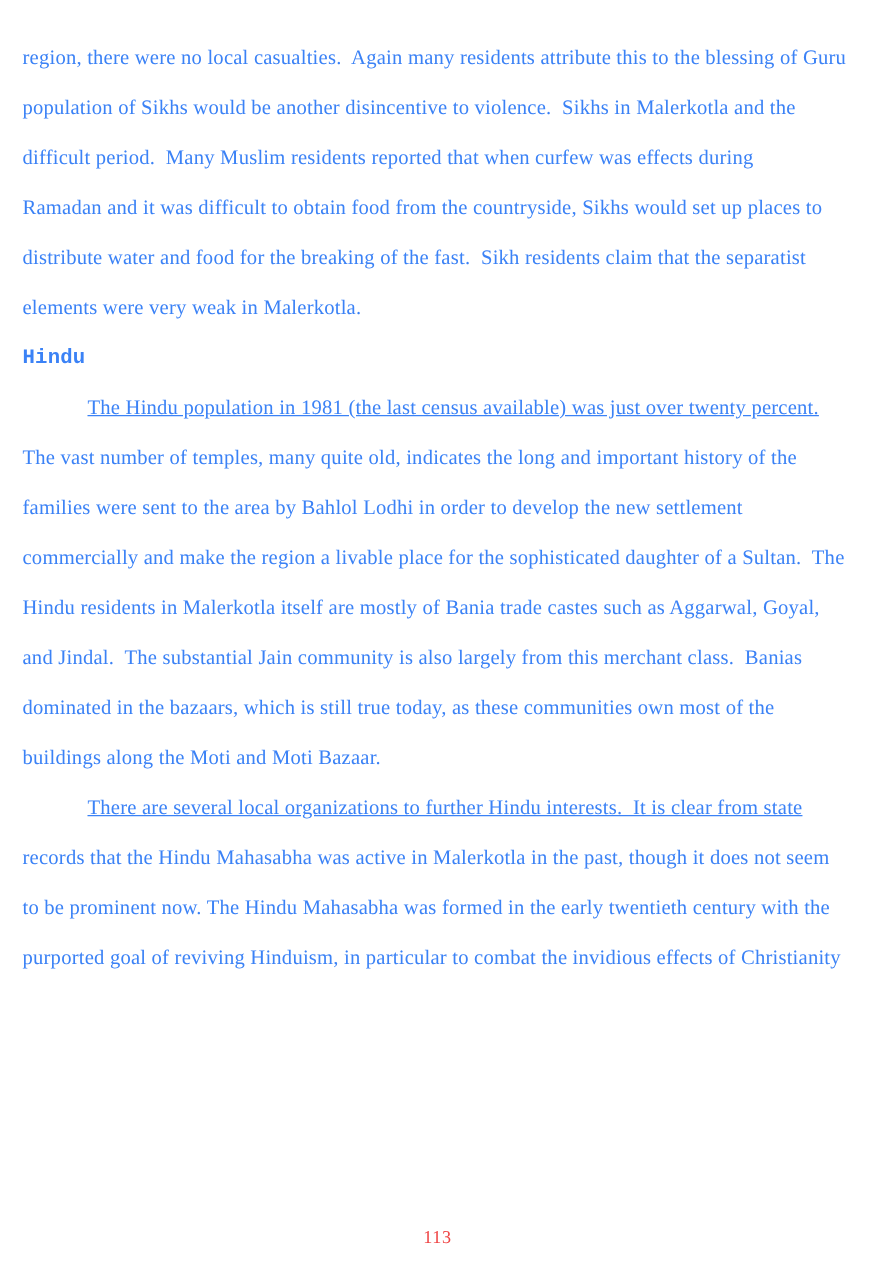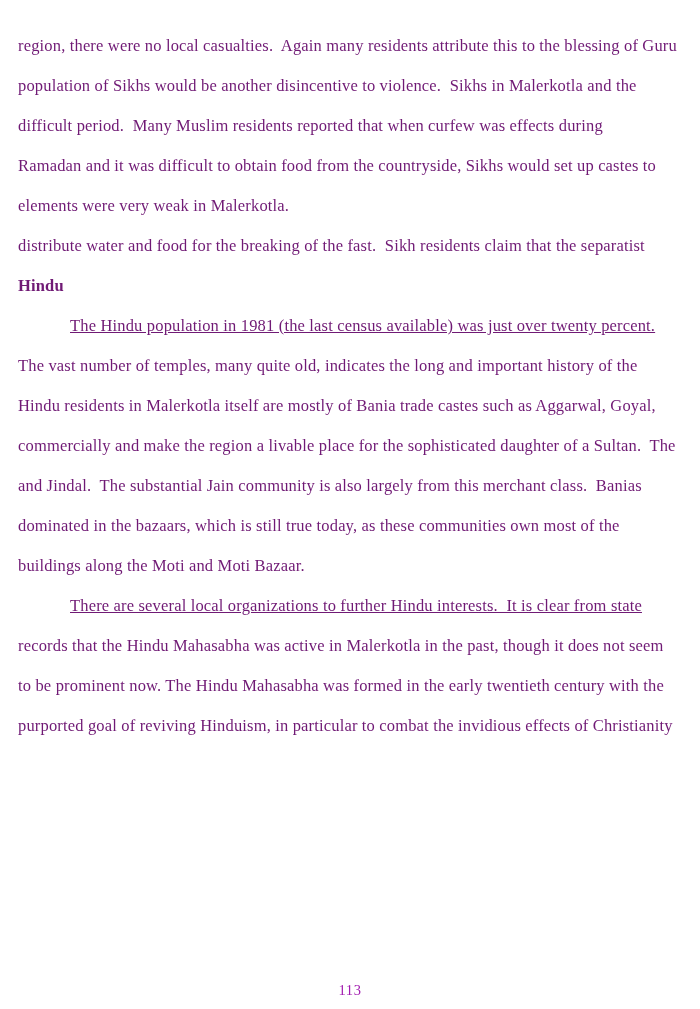--- a/index.html
+++ b/index.html
@@ -22,57 +22,59 @@
     left: 18px;
     top: 26px;
     width: 672px;
   }
   .line {
     height: 40px;
     line-height: 40px;
     font-size: 16.5px;
     white-space: pre;
     letter-spacing: 0.01em;
-    color: #701a75;
+    color: #3b82f6;
   }
   .line.heading {
     font-weight: bold;
+    font-family: Liberation Mono, monospace;
   }
   .line.indented {
     text-indent: 52px;
     text-decoration: underline;
   }
   .page-number {
     position: absolute;
     left: 0;
     right: 0;
     top: 982px;
     text-align: center;
     font-size: 14.5px;
-    color: #a21caf;
+    color: #ef4444;
     letter-spacing: 0.04em;
   }
 </style>
 </head>
 <body>
 
 <div class="page">
 
   <div class="text-body">
       <div class="line">region, there were no local casualties.  Again many residents attribute this to the blessing of Guru</div>
       <div class="line">population of Sikhs would be another disincentive to violence.  Sikhs in Malerkotla and the</div>
       <div class="line">difficult period.  Many Muslim residents reported that when curfew was effects during</div>
-      <div class="line">Ramadan and it was difficult to obtain food from the countryside, Sikhs would set up castes to</div>
+      <div class="line">Ramadan and it was difficult to obtain food from the countryside, Sikhs would set up places to</div>
+      <div class="line">distribute water and food for the breaking of the fast.  Sikh residents claim that the separatist</div>
       <div class="line">elements were very weak in Malerkotla.</div>
-      <div class="line">distribute water and food for the breaking of the fast.  Sikh residents claim that the separatist</div>
       <div class="line heading">Hindu</div>
       <div class="line indented">The Hindu population in 1981 (the last census available) was just over twenty percent.</div>
       <div class="line">The vast number of temples, many quite old, indicates the long and important history of the</div>
+      <div class="line">families were sent to the area by Bahlol Lodhi in order to develop the new settlement</div>
+      <div class="line">commercially and make the region a livable place for the sophisticated daughter of a Sultan.  The</div>
       <div class="line">Hindu residents in Malerkotla itself are mostly of Bania trade castes such as Aggarwal, Goyal,</div>
-      <div class="line">commercially and make the region a livable place for the sophisticated daughter of a Sultan.  The</div>
       <div class="line">and Jindal.  The substantial Jain community is also largely from this merchant class.  Banias</div>
       <div class="line">dominated in the bazaars, which is still true today, as these communities own most of the</div>
       <div class="line">buildings along the Moti and Moti Bazaar.</div>
       <div class="line indented">There are several local organizations to further Hindu interests.  It is clear from state</div>
       <div class="line">records that the Hindu Mahasabha was active in Malerkotla in the past, though it does not seem</div>
       <div class="line">to be prominent now. The Hindu Mahasabha was formed in the early twentieth century with the</div>
       <div class="line">purported goal of reviving Hinduism, in particular to combat the invidious effects of Christianity</div>
     </div>
 
   <div class="page-number">113</div>

